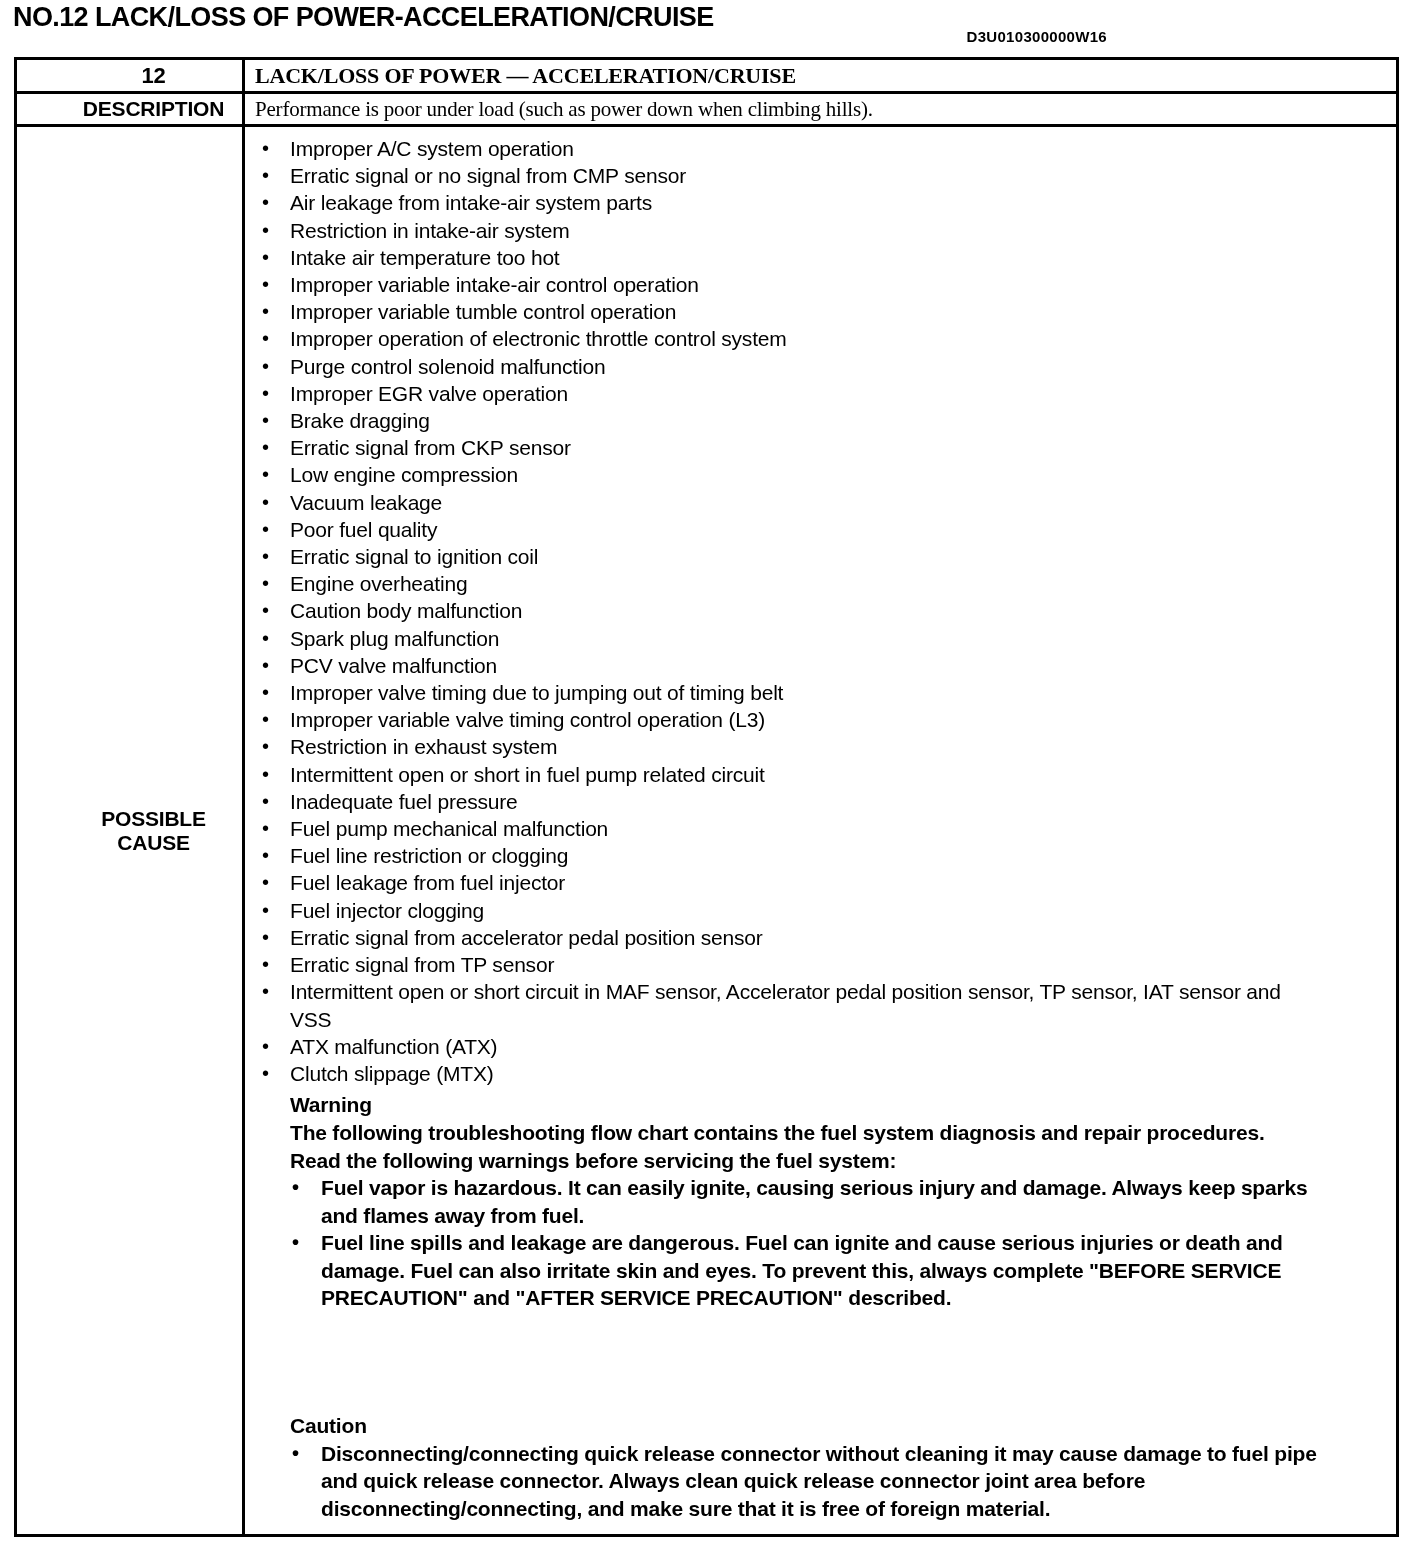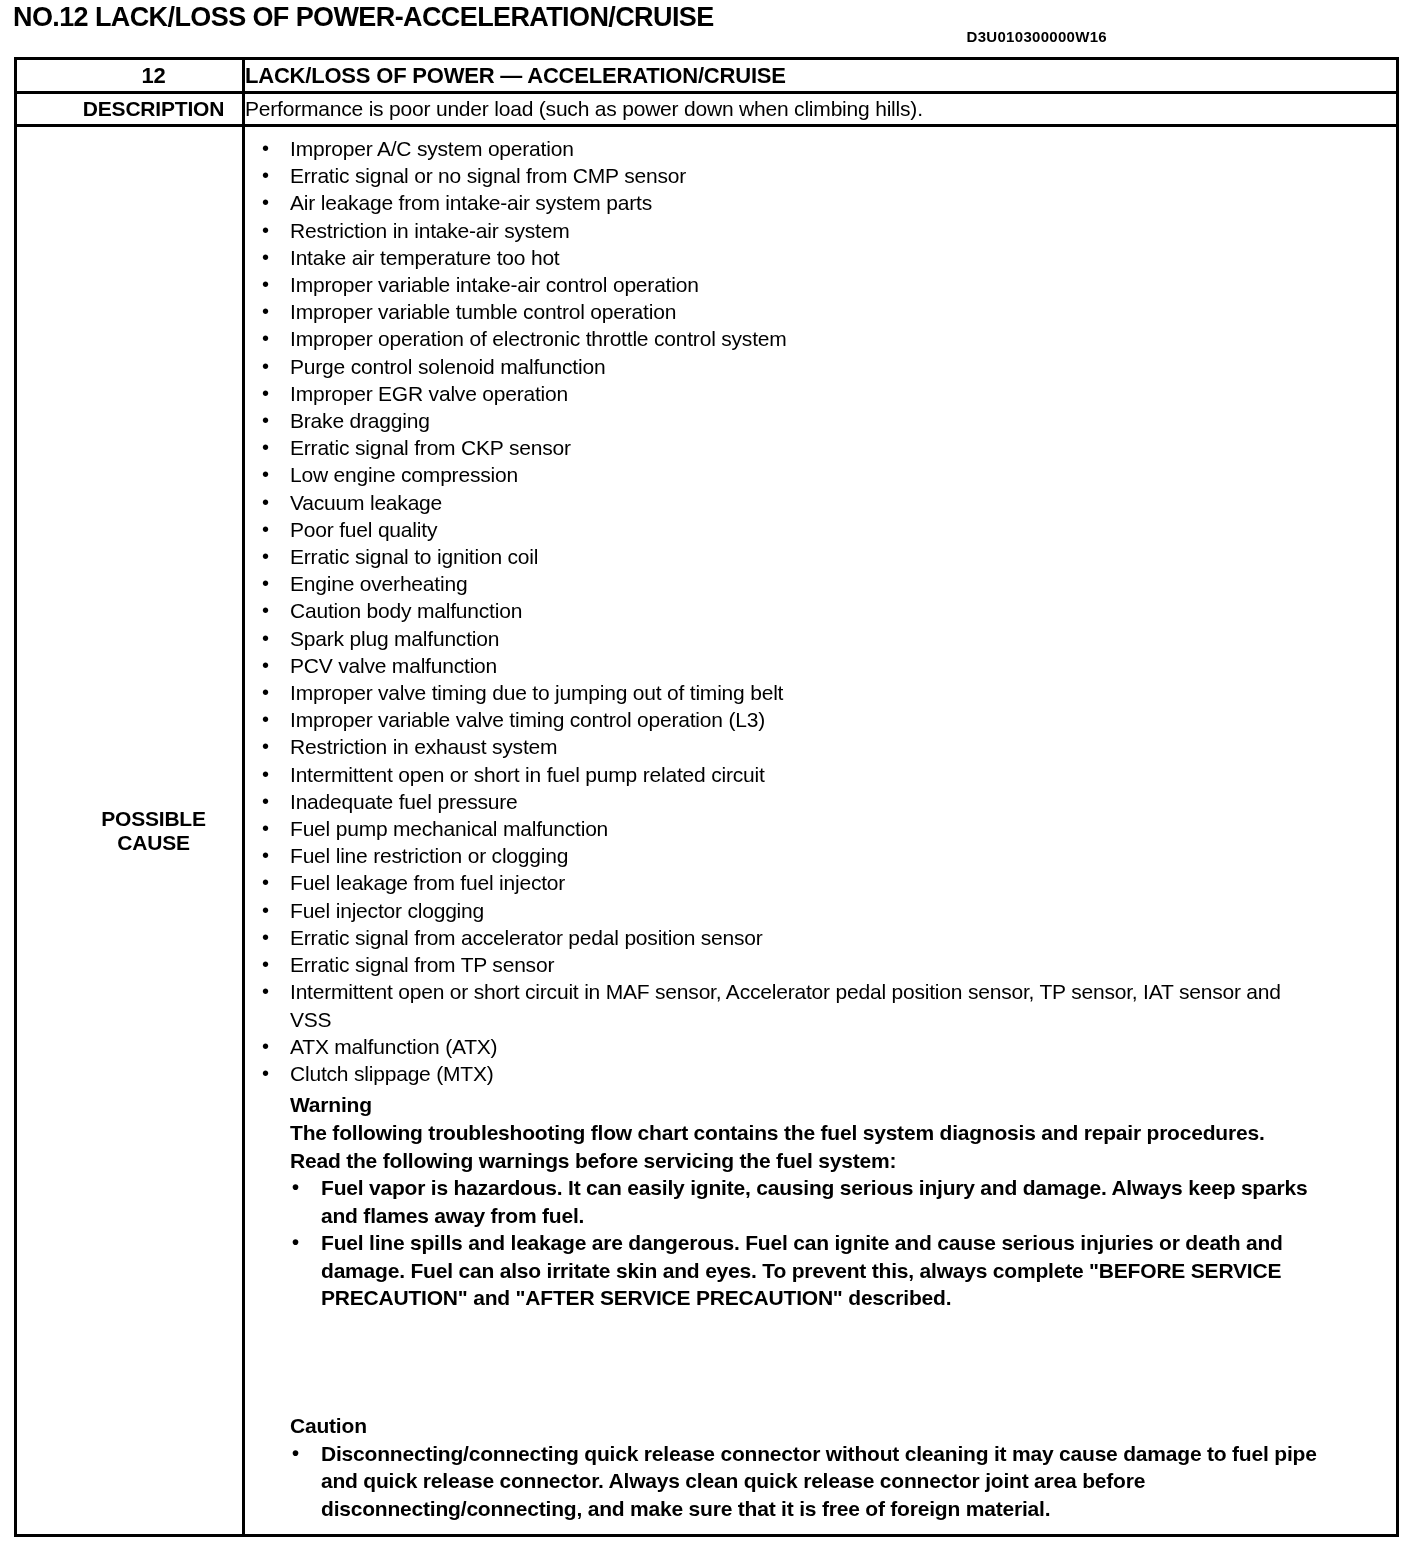--- a/index.html
+++ b/index.html
@@ -64,23 +64,24 @@
     justify-content: center;
     font-weight: bold;
     font-size: 21px;
     letter-spacing: -0.2px;
     text-align: center;
   }
   .num-cell { font-size: 22px; }
   .content-cell {
     display: flex;
     align-items: center;
-    padding-left: 0;
-    font-size: 21px;
-    letter-spacing: -0.2px;
+    padding-left: 10px;
+    font-size: 21px;
+    letter-spacing: -0.2px;
+    font-family: Liberation Serif, serif;
   }
   .item-title-cell {
     font-weight: bold;
     font-size: 22px;
   }
   .causes-cell {
     display: block;
     padding: 8px 16px 8px 16px;
   }
   ul.blist {

